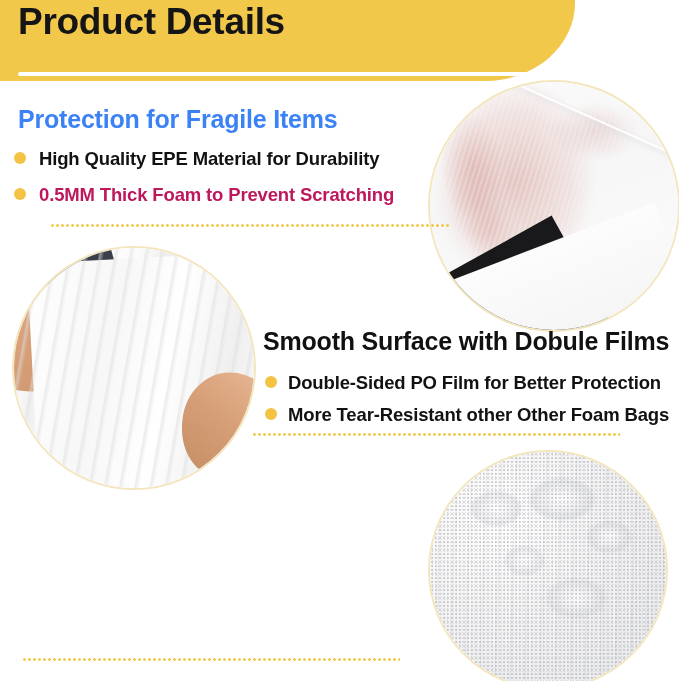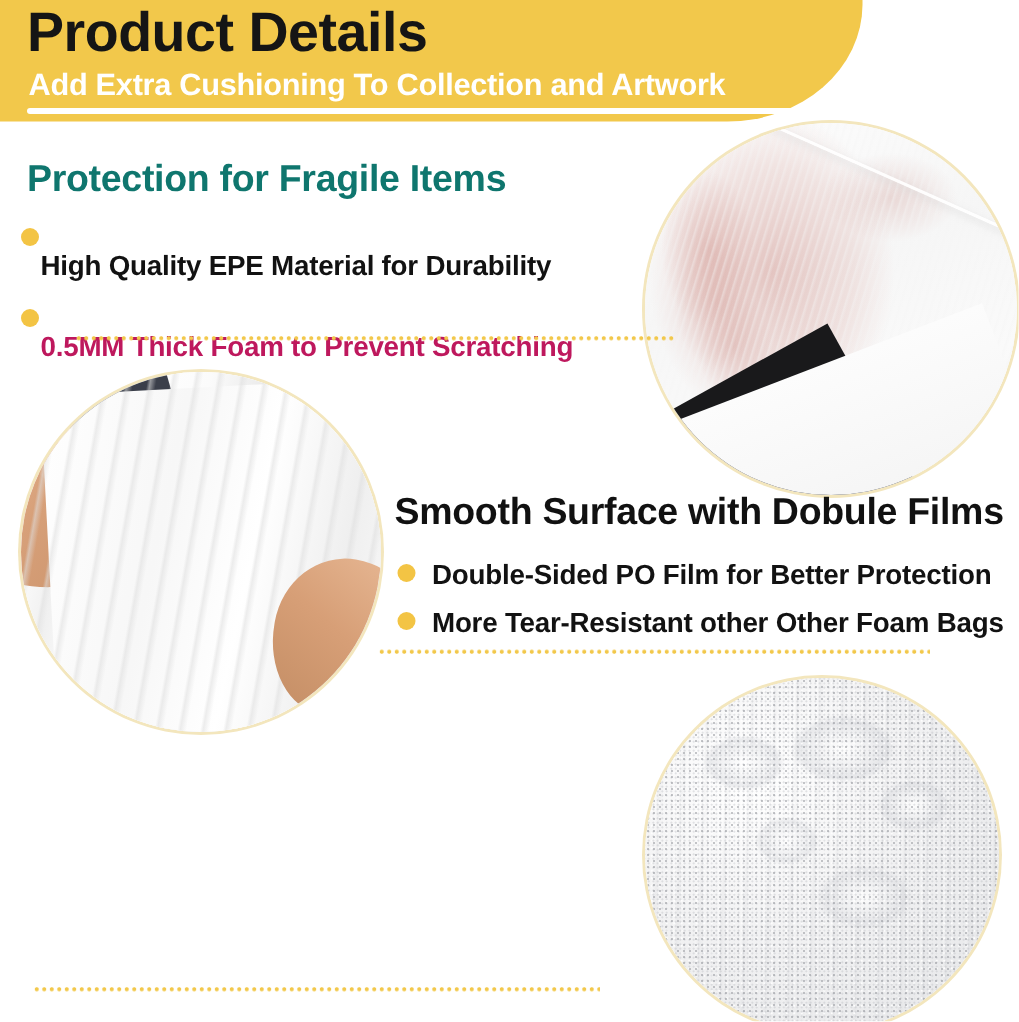--- a/index.html
+++ b/index.html
@@ -263,21 +263,21 @@
     font-weight: 600;
     color: #121212;
     letter-spacing: -0.15px;
     line-height: 25px;
     white-space: nowrap;
   }
   .bullet-text.wrap { white-space: normal; }
 
   
   #section-fragile { left: 18px; top: 103px; }
-  #section-fragile .bullet-row { margin-left: -4px; flex-direction: column; }
+  #section-fragile .bullet-row { margin-left: -4px; }
   #section-fragile .bullet-text { margin-left: 13px; }
   #section-fragile .bullet-row.b1 { margin-top: 11px; }
   #section-fragile .bullet-row.b2 { margin-top: 11px; }
 
   
   #section-smooth {
     left: 263px;
     top: 325px;
     width: 404px;
     text-align: right;
@@ -310,32 +310,31 @@
   #divider-2 { left: 252px; top: 433px; width: 368px; }
   #divider-3 { left: 22px; top: 658px; width: 378px; }
 </style>
 </head>
 <body>
 
 <div id="page" style="--accent: #f2c84b; --bullet: #f3c444; background: rgb(255, 255, 255); padding-left: 39px;">
 
   <div class="header-band"></div>
   <div class="header-title">Product Details</div>
-  <div class="header-subtitle" style="color: rgb(255, 255, 255);">Add Extra Cushioning To Collection and Artwork</div>
   <div class="header-underline"></div>
 
   <div class="photo" id="photo-fragile">
     <div class="film-sheen"></div>
     <div class="black-corner"></div>
     <div class="film-over-corner"></div>
     <div class="film-fold"></div>
   </div>
 
   <div class="section" id="section-fragile">
-    <div class="section-heading" style="color: #0f766e;">Protection for Fragile Items</div>
+    <div class="section-heading" style="color: #3b82f6;">Protection for Fragile Items</div>
     <div class="bullet-row b1">
       <span class="bullet-dot"></span>
       <span class="bullet-text" style="color: rgb(18, 18, 18);">High Quality EPE Material for Durability</span>
     </div>
     <div class="bullet-row b2">
       <span class="bullet-dot"></span>
       <span class="bullet-text" style="color: #be185d;">0.5MM Thick Foam to Prevent Scratching</span>
     </div>
   </div>
 

